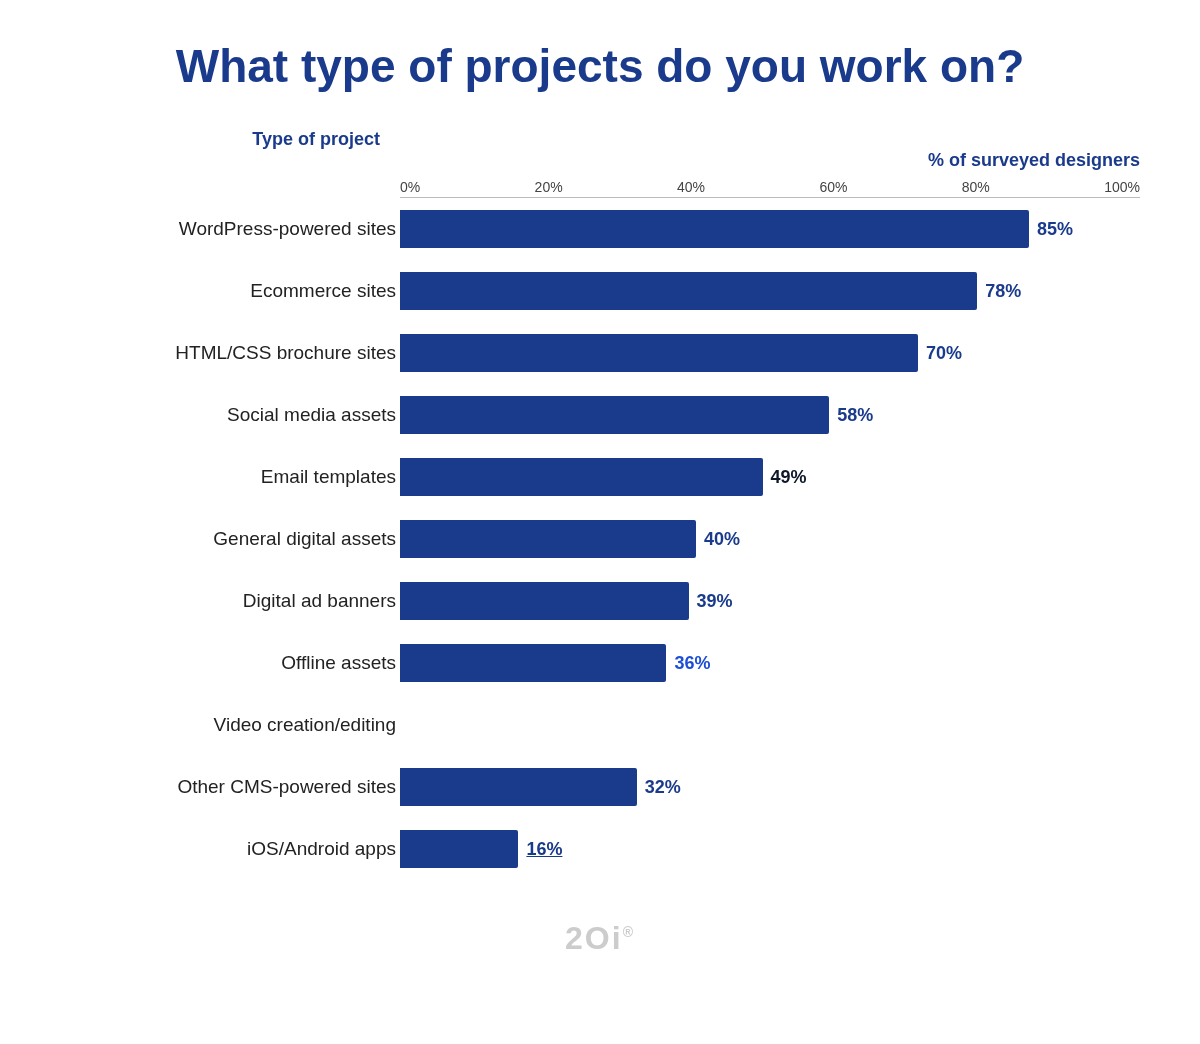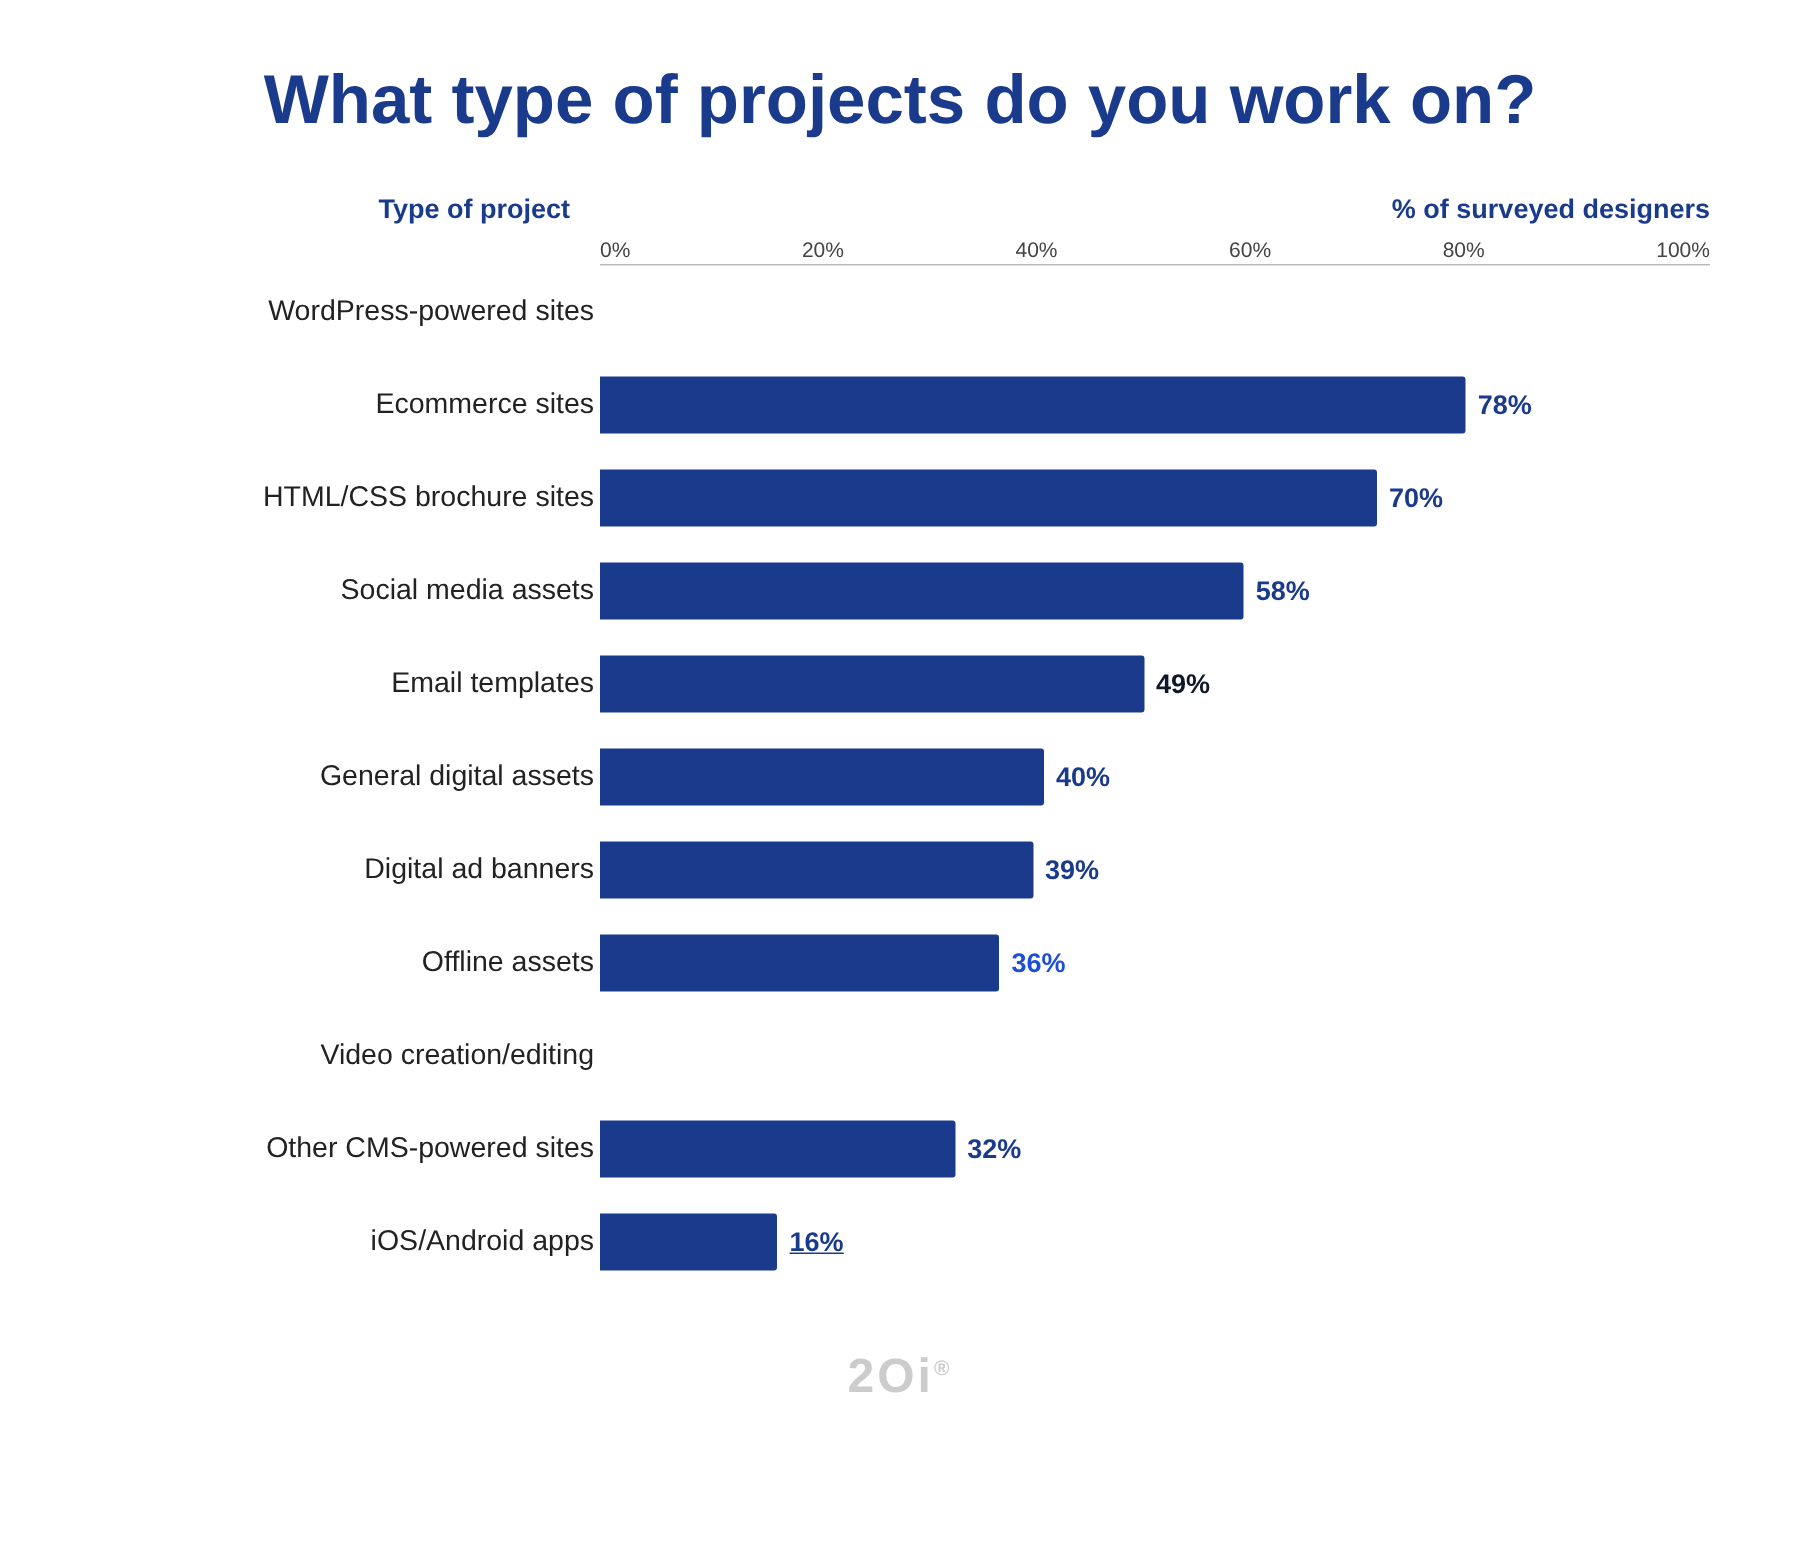--- a/index.html
+++ b/index.html
@@ -23,20 +23,21 @@
     }
     .chart-container {
       width: 100%;
       display: flex;
       flex-direction: column;
     }
     .column-headers {
       display: flex;
       width: 100%;
       margin-bottom: 8px;
+      flex-direction: column;
     }
     .col-label-left {
       width: 340px;
       min-width: 340px;
       text-align: right;
       font-size: 18px;
       font-weight: 700;
       color: #1a3a8c;
       padding-right: 20px;
     }
@@ -123,20 +124,24 @@
     </div>
   </div>
 
   <div style="display:flex; margin-left:340px; margin-bottom:0px;">
     <div style="flex:1; height:1.5px; background:#bbb;"></div>
   </div>
 
   <div class="bar-rows" id="bar-rows-container">
   <div class="bar-row">
         <div class="row-label">WordPress-powered sites</div>
+        <div class="bar-area">
+          <div class="bar" style="width: 85%; background: rgb(26, 58, 140);"></div>
+          <span class="bar-value" style="color: rgb(26, 58, 140);">85%</span>
+        </div>
       </div>
       <div class="bar-row">
         <div class="row-label">Ecommerce sites</div>
         <div class="bar-area">
           <div class="bar" style="width: 78%; background: rgb(26, 58, 140);"></div>
           <span class="bar-value" style="color: rgb(26, 58, 140);">78%</span>
         </div>
       </div>
       <div class="bar-row">
         <div class="row-label">HTML/CSS brochure sites</div>

